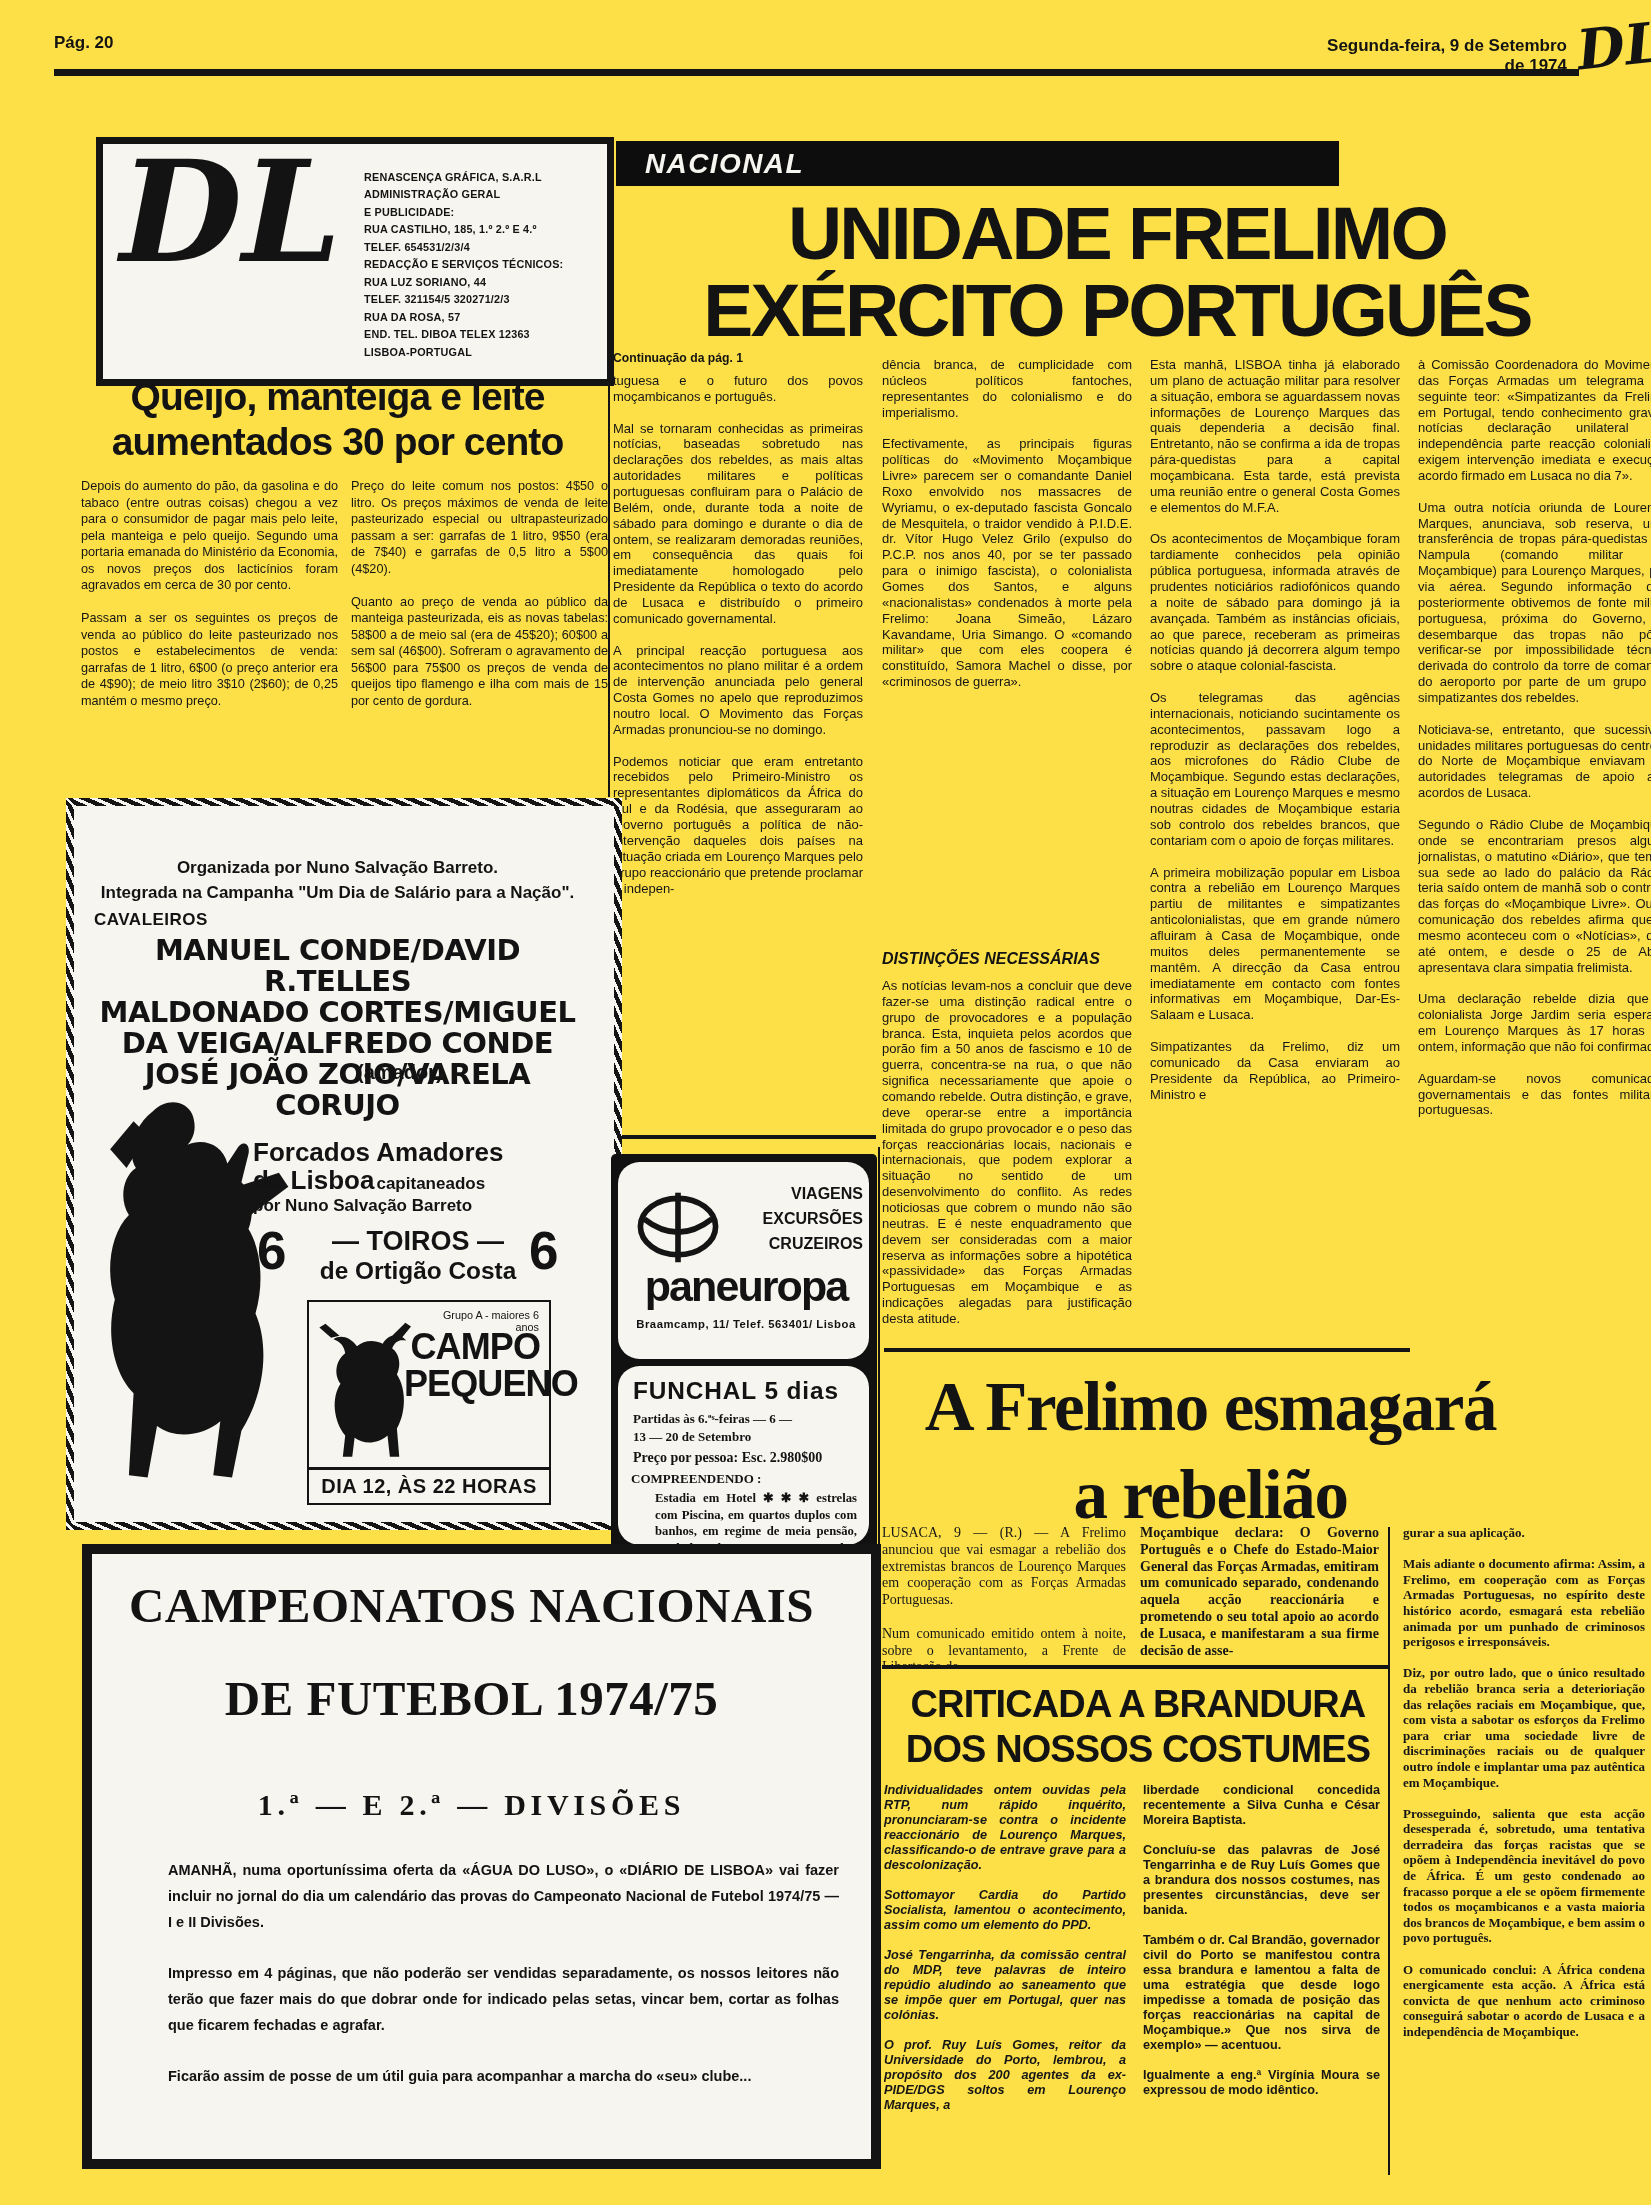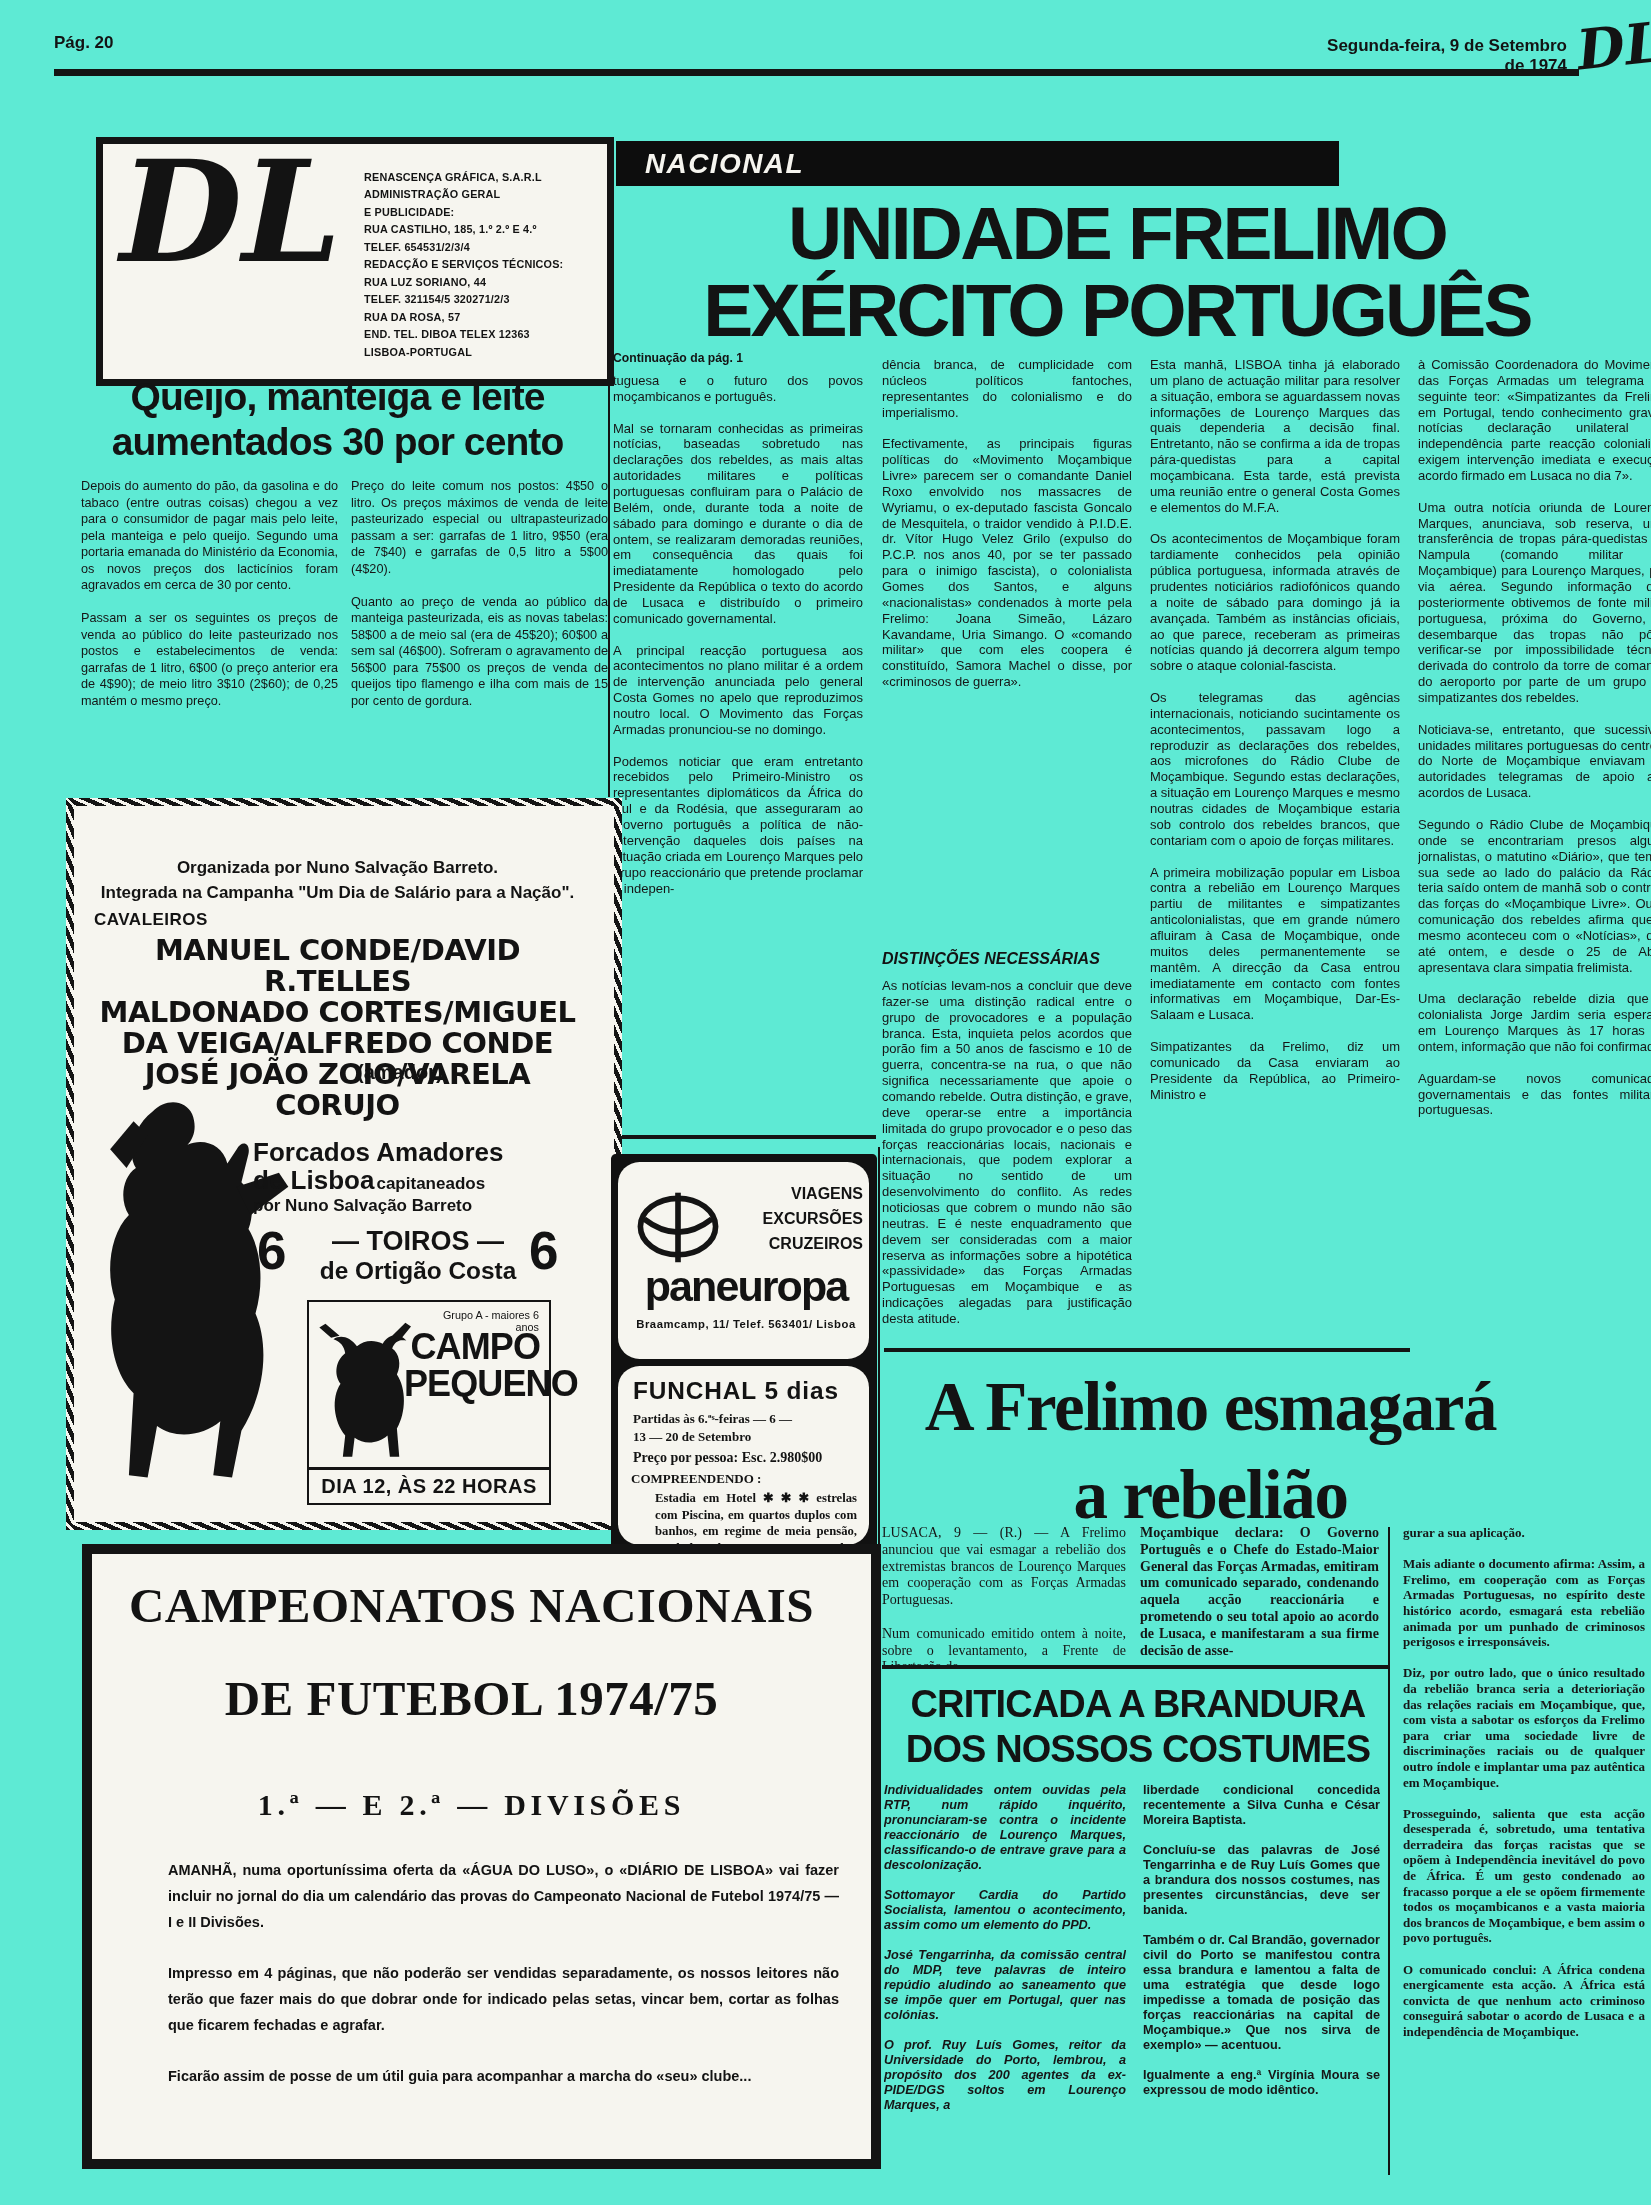--- a/index.html
+++ b/index.html
@@ -1,16 +1,16 @@
 <!DOCTYPE html>
 <html style="font-size:7.5px"><head>
 <meta charset="utf-8">
 <style>
   html,body{margin:0;padding:0;background:#888;}
-  .page{position:relative;width:1652px;height:2205px;background:#5eead4;color:#131313;overflow:hidden;
+  .page{position:relative;width:1652px;height:2205px;background:#fde047;color:#131313;overflow:hidden;
         font-family:"Liberation Sans",sans-serif;}
   .abs{position:absolute;}
   .rule{position:absolute;background:#141414;}
   .bodycol{position:absolute;text-align:justify;white-space:pre-line;overflow:hidden;color:#161616;}
 
   
   .pgnum{left:54px;top:33px;font-size:17px;font-weight:700;}
   .pgdate{left:1304px;top:36px;width:263px;text-align:right;font-size:17px;font-weight:700;}
   .dl-small{left:1577px;top:13px;font-size:55px;font-weight:700;font-style:italic;font-family:"DejaVu Serif",serif;transform:rotate(-6deg);}
 

